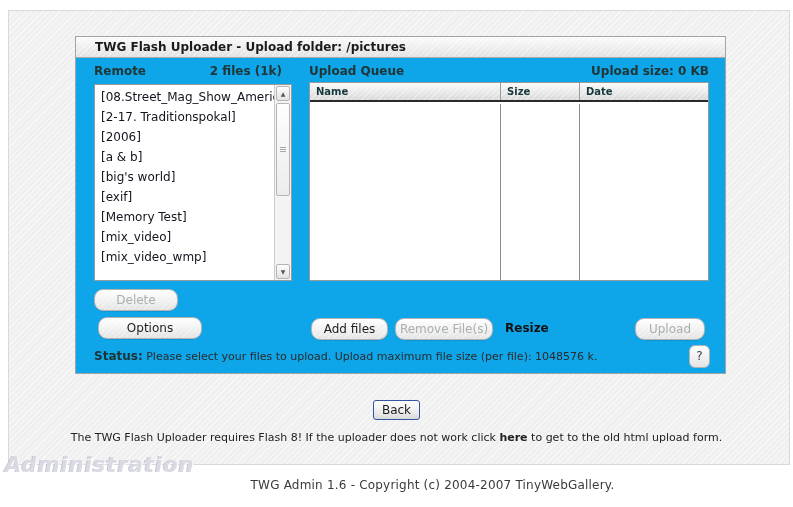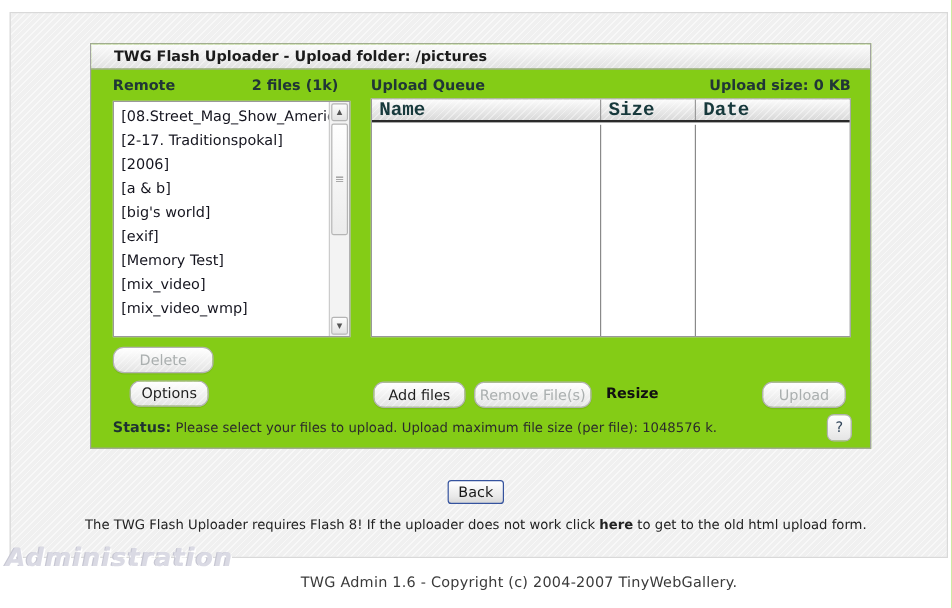--- a/index.html
+++ b/index.html
@@ -14,21 +14,21 @@
   
   .page-bg {
     position:absolute; left:8px; top:10px; width:782px; height:455px;
     background-color:#f0f0f0;
     background-image:repeating-linear-gradient(135deg, rgba(255,255,255,0.55) 0px, rgba(255,255,255,0.55) 1px, transparent 1px, transparent 4px);
     border:1px solid #d9d9d9;
   }
   
   .panel {
     position:absolute; left:75px; top:36px; width:651px; height:338px;
-    background:#84cc16; border:1px solid #a3a3a3;
+    background:#0ea5e9; border:1px solid #a3a3a3;
   }
   .titlebar {
     position:absolute; left:0; top:0; right:0; height:21px;
     background:linear-gradient(#fbfbfb,#e2e2e2);
     background-image:repeating-linear-gradient(135deg, rgba(255,255,255,0.4) 0 1px, transparent 1px 4px), linear-gradient(#fbfbfb,#e2e2e2);
     border-bottom:1px solid #aaa;
     font-size:12px; font-weight:bold; line-height:20px; padding-left:19px; color:#1b1b1b;
   }
   .lbl { position:absolute; font-size:12px; font-weight:bold; color:#203636; white-space:nowrap; }
   
@@ -64,22 +64,22 @@
   .queue-table {
     position:absolute; left:233px; top:45px; width:400px; height:199px;
     border:1px solid #999; background:#fff;
   }
   .queue-header {
     position:absolute; left:0; top:0; right:0; height:19px; display:flex;
     background-image:repeating-linear-gradient(135deg, rgba(255,255,255,0.4) 0 1px, transparent 1px 4px), linear-gradient(#fbfbfb,#d9d9d9);
     border-bottom:2px solid #2a2a2a;
   }
   .queue-col {
-    font-size:16px; font-weight:bold; color:#17393c; line-height:18px; padding-left:6px;
-    overflow:hidden; white-space:nowrap;font-family:Liberation Mono, monospace;
+    font-size:10px; font-weight:bold; color:#17393c; line-height:18px; padding-left:6px;
+    overflow:hidden; white-space:nowrap;
   }
   .queue-col:nth-child(1){ width:190px; }
   .queue-col:nth-child(2){ width:79px; border-left:1px solid #9a9a9a; }
   .queue-col:nth-child(3){ flex:1; border-left:1px solid #9a9a9a; }
   .v-div { position:absolute; top:21px; bottom:0; width:1px; background:#8a8a8a; }
   .v-div.d1 { left:190px; } .v-div.d2 { left:269px; }
   
   .fbtn {
     position:absolute; height:22px;
     border:1px solid #b3b3b3; border-radius:9px;
@@ -173,21 +173,21 @@
     <div class="queue-header">
         <div class="queue-col">Name</div>
         <div class="queue-col">Size</div>
         <div class="queue-col">Date</div>
       </div>
     <div class="v-div d1"></div>
     <div class="v-div d2"></div>
   </div>
 
   <div class="fbtn disabled" style="left:18px; top:252px; width:84px;">Delete</div>
-  <div class="fbtn" style="left:32px; top:280px; width:66px;">Options</div>
+  <div class="fbtn" style="left:22px; top:280px; width:104px;">Options</div>
 
   <div class="fbtn" style="left:235px; top:281px; width:77px;">Add files</div>
   <div class="fbtn disabled" style="left:319px; top:281px; width:98px;">Remove File(s)</div>
 
   <div class="lbl" style="left:429px; top:284px; color:#111;">Resize</div>
   <div class="fbtn disabled" style="left:559px; top:281px; width:70px;">Upload</div>
 
   <div class="status-row">
     <b>Status:</b>
     <span>Please select your files to upload. Upload maximum file size (per file): 1048576 k.</span>

